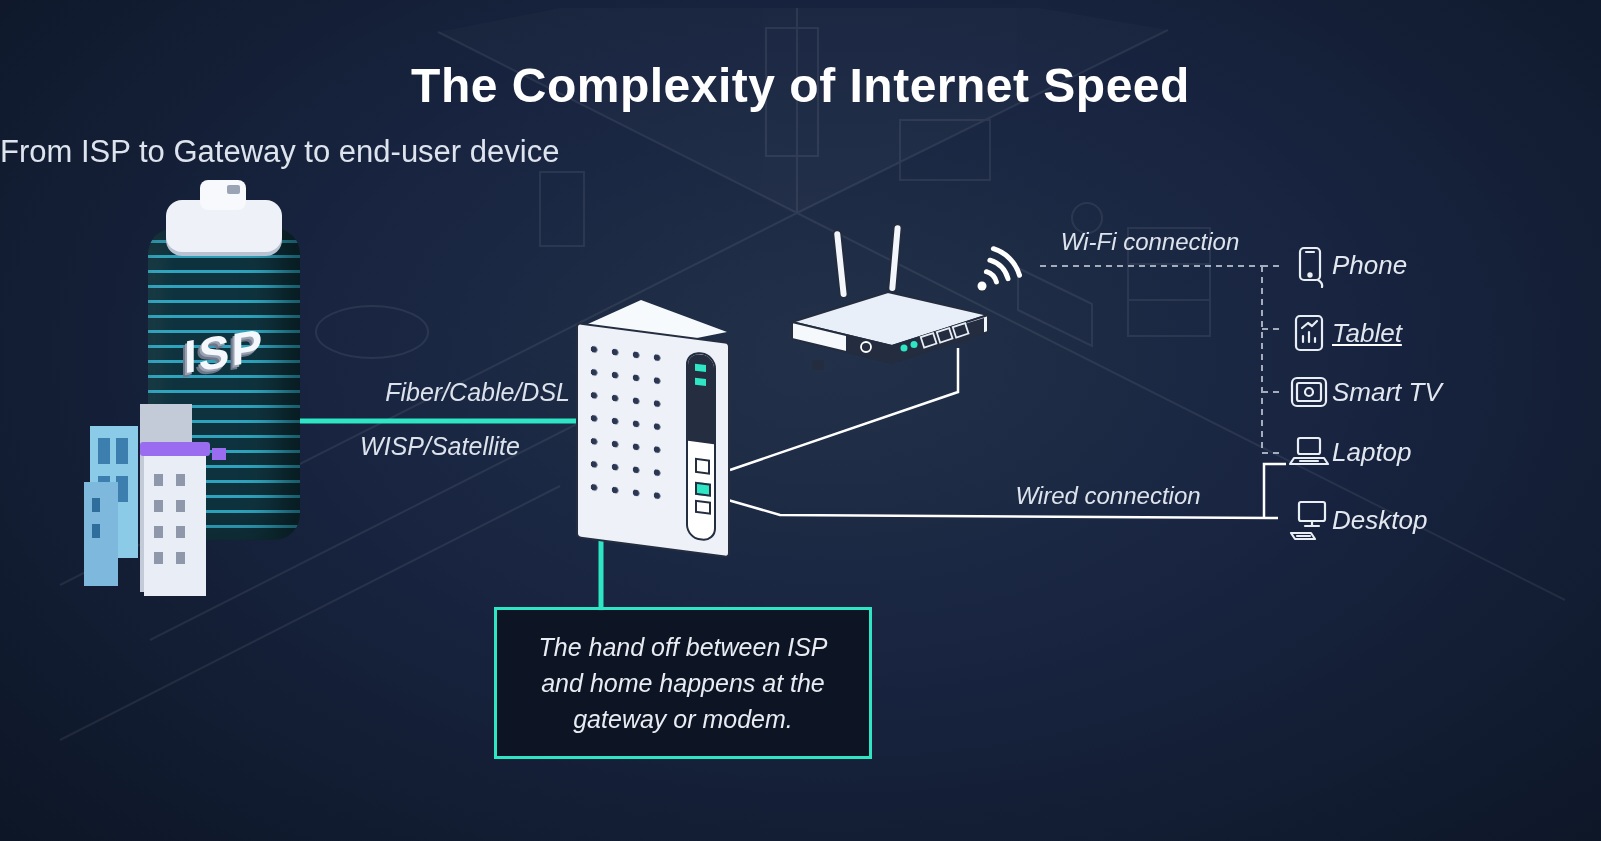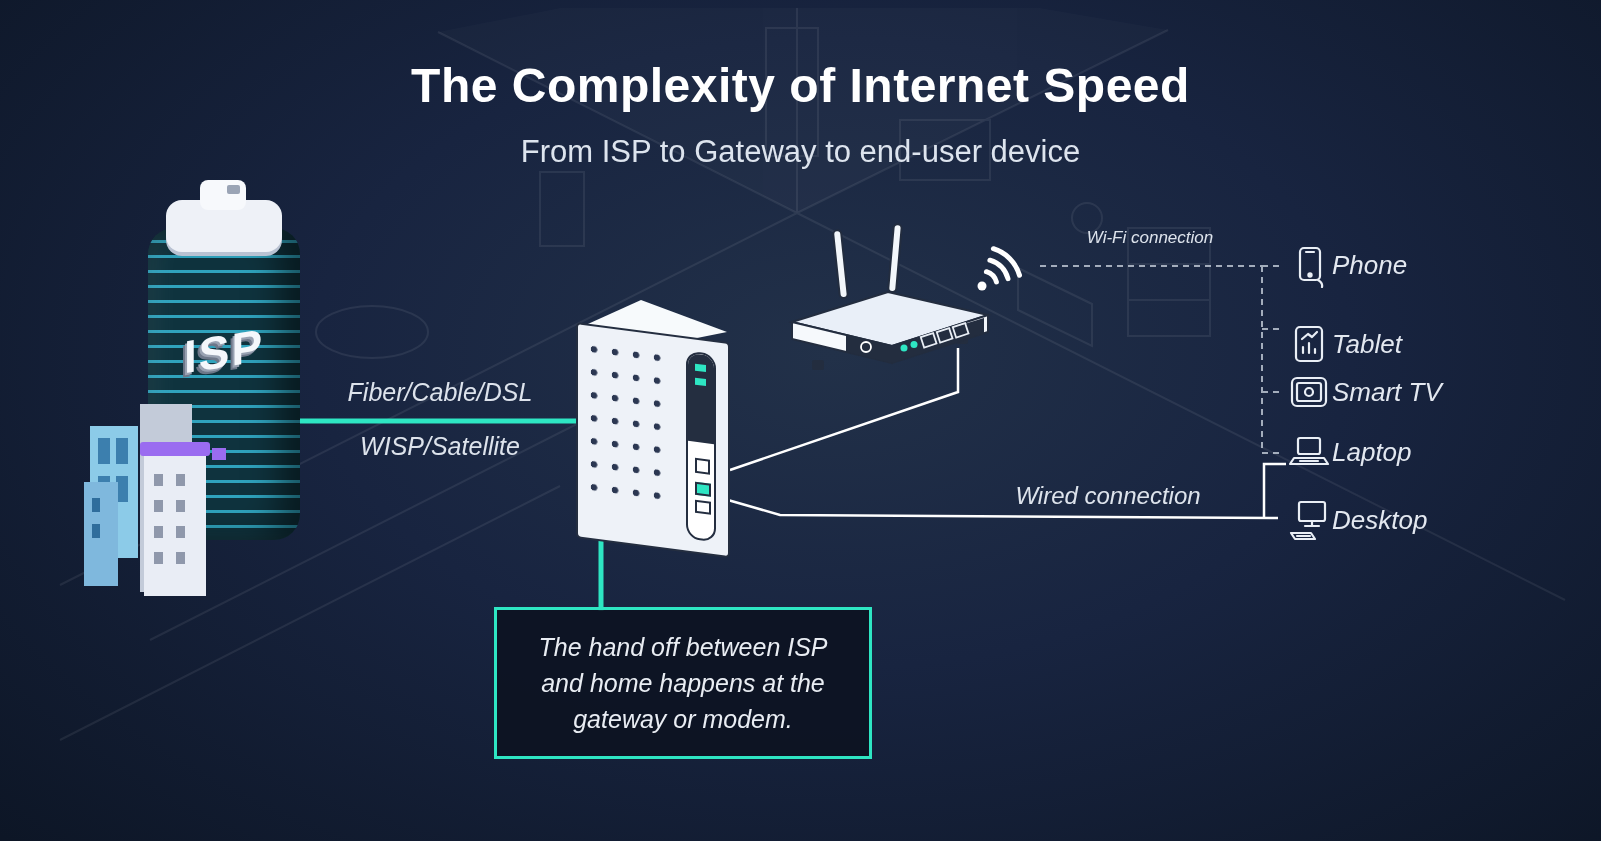--- a/index.html
+++ b/index.html
@@ -14,21 +14,21 @@
       radial-gradient(ellipse 1150px 700px at 52% 42%, #223149 0%, #182440 45%, #0d1626 100%);
   }
   .floorplan{position:absolute;left:0;top:0;z-index:0;}
   .lines{position:absolute;left:0;top:0;z-index:1;}
 
   .title{
     position:absolute;left:0;top:58px;width:1601px;text-align:center;z-index:4;
     font-size:48px;font-weight:700;letter-spacing:.5px;color:#ffffff;
   }
   .subtitle{
-    position:absolute;left:0;top:134px;width:1601px;text-align:center;z-index:4;
+    position:absolute;left:0;top:134px;width:1601px;text-align:left;z-index:4;
     font-size:31px;font-weight:400;color:#dde4ee;
   }
 
   
   .tower{
     position:absolute;left:148px;top:228px;width:152px;height:312px;z-index:2;
     border-radius:26px;
     background:repeating-linear-gradient(180deg,#0f333e 0px,#0f333e 12px,#2fa3bd 12px,#2fa3bd 15px);
     box-shadow:inset -20px 0 34px rgba(0,0,0,.5), inset 14px 0 22px rgba(255,255,255,.05);
   }
@@ -46,23 +46,23 @@
   .tower-label{
     position:absolute;left:0;top:96px;width:100%;text-align:center;z-index:3;
     font-size:46px;font-weight:700;letter-spacing:2px;color:#f4f7fb;
     transform:skewY(-9deg);
     text-shadow:-2px 2px 0 #99a2b2,-4px 4px 0 #6d7789;
   }
   .citycluster{position:absolute;left:82px;top:386px;z-index:3;}
 
   
   .lbl{position:absolute;z-index:4;font-style:italic;color:#dde3ec;}
-  .fiber{left:310px;top:378px;width:260px;text-align:center;font-size:25px;}
+  .fiber{left:310px;top:378px;width:260px;text-align:right;font-size:25px;}
   .wisp{left:310px;top:432px;width:260px;text-align:center;font-size:25px;}
-  .wifilbl{left:1035px;top:228px;width:230px;text-align:center;font-size:17px;}
+  .wifilbl{left:1035px;top:228px;width:230px;text-align:center;font-size:24px;}
   .wiredlbl{left:1003px;top:482px;width:210px;text-align:center;font-size:24px;}
 
   
   .modem{position:absolute;left:576px;top:298px;width:158px;height:262px;z-index:2;}
   .modem-top{
     position:absolute;left:1px;top:0;width:152px;height:46px;background:#f7fafc;
     clip-path:polygon(2px 30px,64px 2px,150px 34px,90px 46px);
   }
   .modem-body{
     position:absolute;left:0;top:24px;width:150px;height:212px;
@@ -87,21 +87,21 @@
   .p1{top:128px;background:#2ee6c3;}
   .p2{top:146px;background:#fff;}
 
   .router{position:absolute;left:788px;top:222px;z-index:2;}
   .wifi{position:absolute;left:972px;top:232px;z-index:2;}
 
   
   .device{position:absolute;left:1286px;display:flex;align-items:center;z-index:2;}
   .dlabel{font-size:26px;font-style:italic;color:#e3e8f0;white-space:nowrap;}
   .dev-phone{top:242px;}
-  .dev-tablet{top:321px;}
+  .dev-tablet{top:310px;text-decoration:underline;}
   .dev-tv{top:369px;}
   .dev-laptop{top:429px;}
   .dev-desktop{top:497px;}
 
   
   .callout{
     position:absolute;left:494px;top:607px;width:372px;height:146px;z-index:2;
     border:3px solid #2ee6c3;background:rgba(12,19,33,.9);
     display:flex;align-items:center;justify-content:flex-end;
   }

